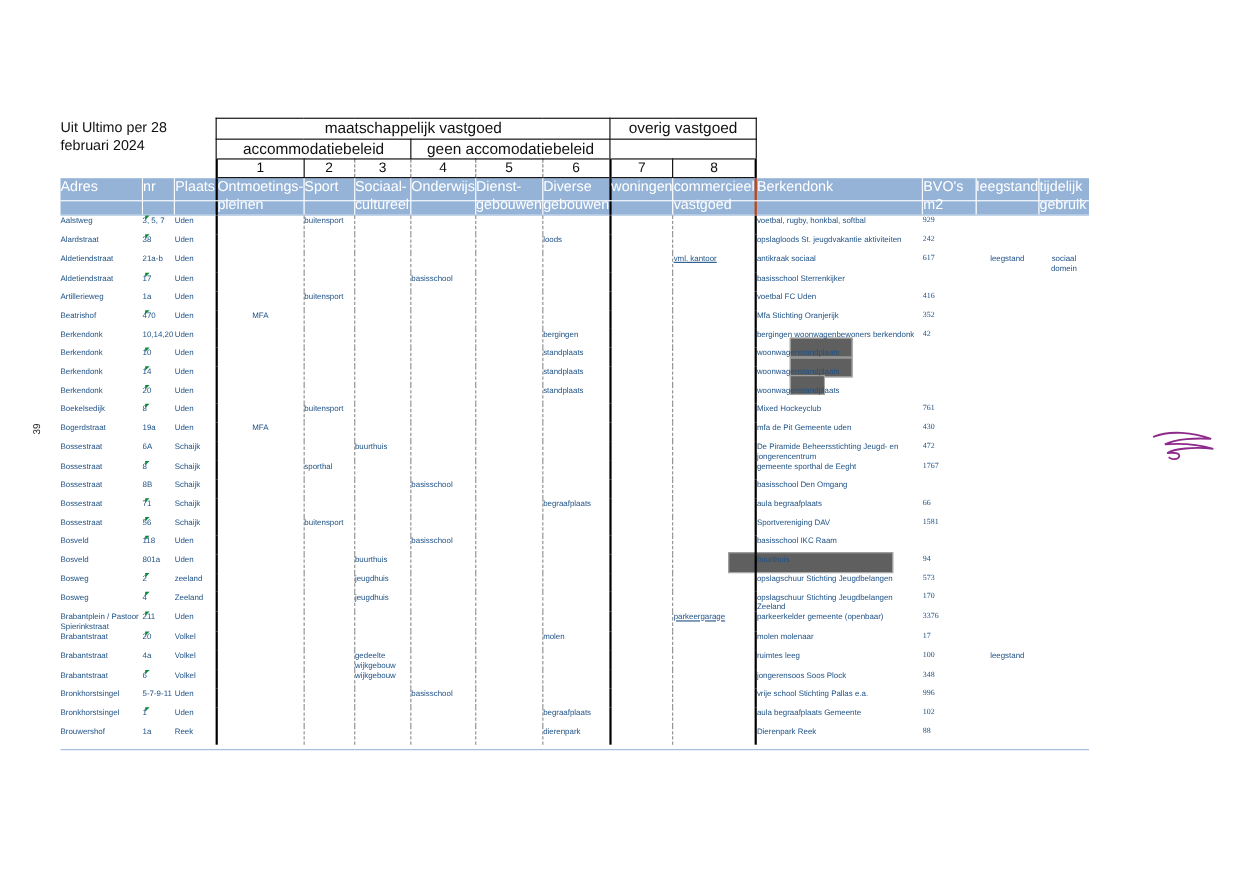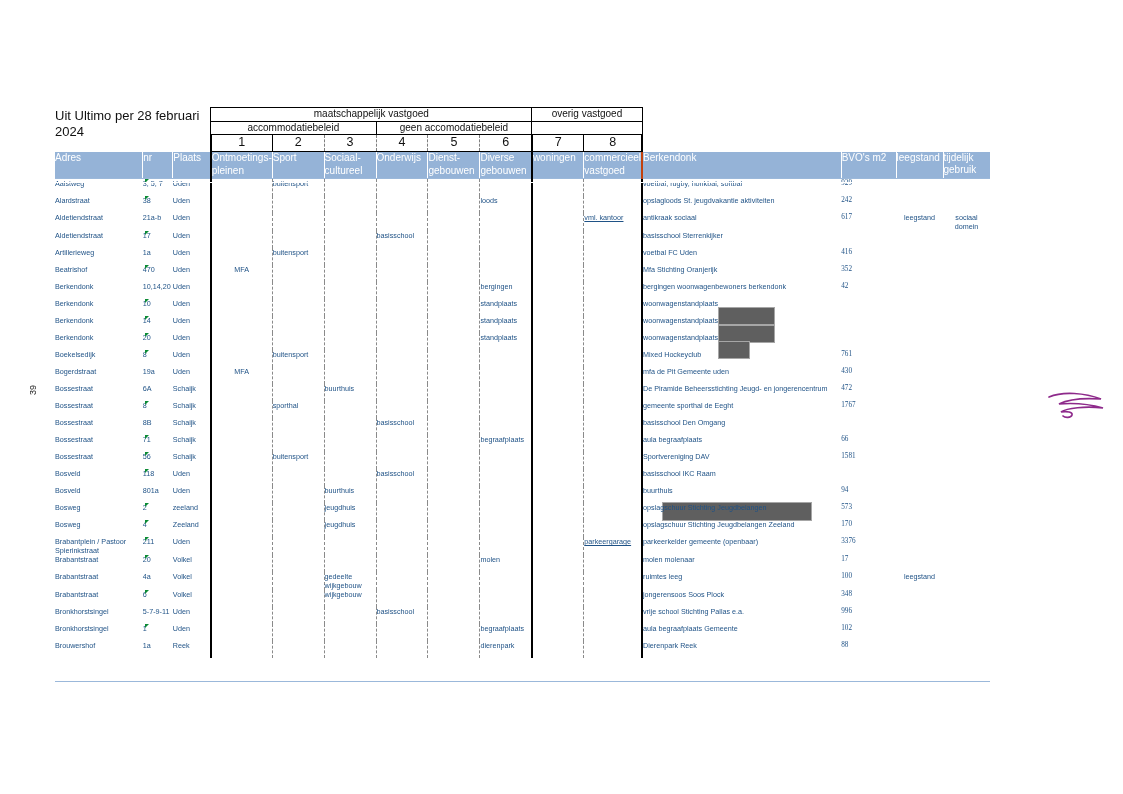--- a/index.html
+++ b/index.html
@@ -31,21 +31,21 @@
   }
   #sheet td,#sheet th{
     padding:0;margin:0;vertical-align:top;
     font-weight:normal;
     line-height:1.25;
   }
 
   
   .grp{
     text-align:center;
-    font-size:10px;
+    font-size:14px;
     color:#111;
     border:1px solid #000;
     height:11px;
     background:#ffffff;
     vertical-align:middle;
   }
   .grp.blank{border:none;background:transparent;}
   .numhdr{
     text-align:center;
     font-size:12.5px;
@@ -64,21 +64,21 @@
     font-size:13px;color:#111;
     padding-left:3px;padding-top:2px;
     vertical-align:top;
     border:none;
   }
 
   
   .colhdr{
     background:#95b3d7;
     color:#ffffff;
-    font-size:10px;
+    font-size:13px;
     height:26px;
     padding:3px 0 0 3px;
     vertical-align:top;
     border-right:1px solid #ffffff;
     border-bottom:1px solid #9bb8da;
   }
   .colhdr.nb{border-right:none;}
   .colhdr.solidL{border-left:2px solid #000;}
   .colhdr.solidR{border-right:2px solid #c2410c;}
 

